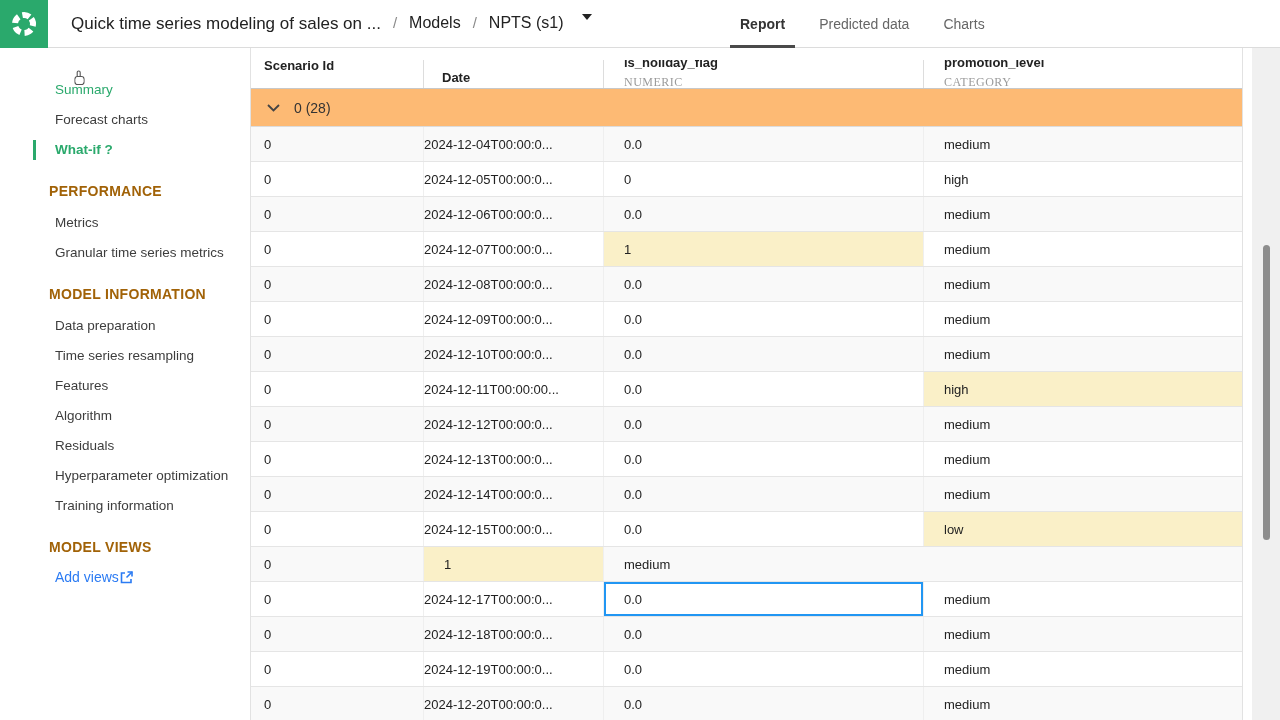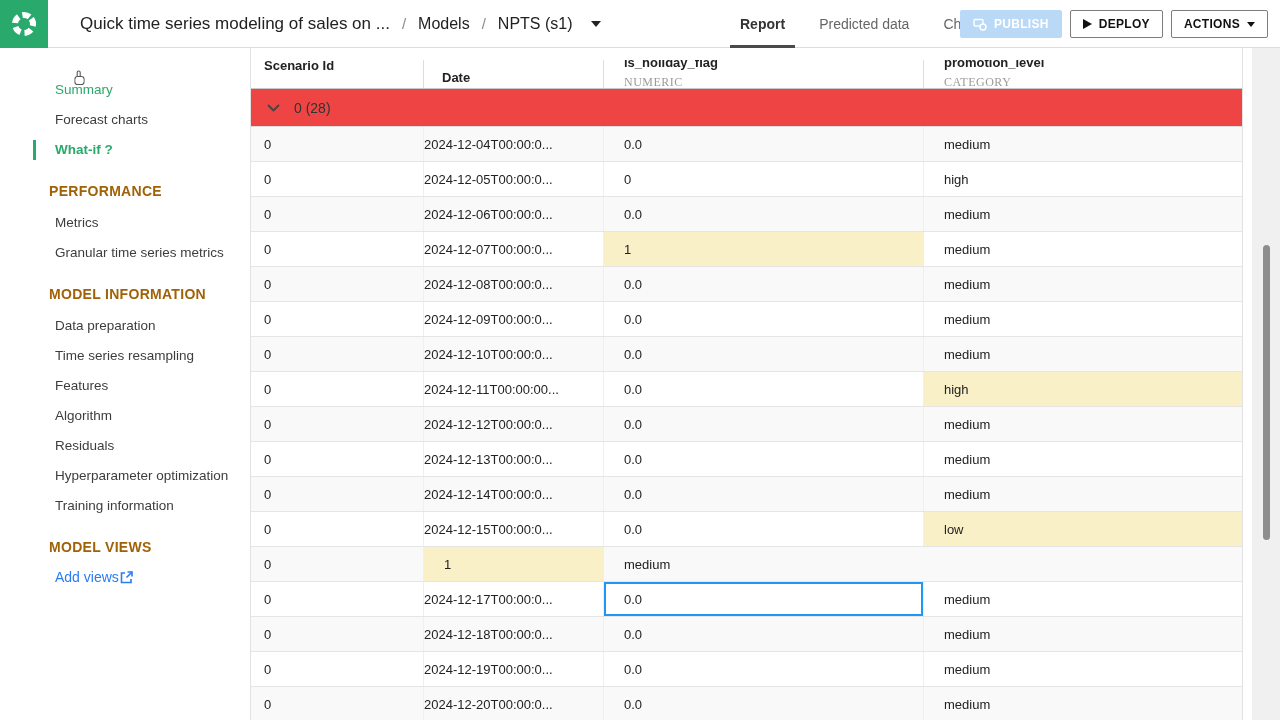--- a/index.html
+++ b/index.html
@@ -3,21 +3,21 @@
 <meta charset="utf-8">
 <style>
   * { margin:0; padding:0; box-sizing:border-box; }
   html,body { width:1280px; height:720px; overflow:hidden; }
   body { font-family:"Liberation Sans","DejaVu Sans",sans-serif; background:#fff; position:relative; color:#222; }
 
   
   .topbar { position:absolute; top:0; left:0; width:1280px; height:48px; background:#fff;
             border-bottom:1px solid #dcdcdc; display:flex; align-items:center; z-index:5; }
   .logo { width:48px; height:48px; background:#2aa96c; display:flex; align-items:center; justify-content:center; flex:none; cursor:pointer; }
-  .crumb { display:flex; align-items:center; margin-left:32px; gap:12px; white-space:nowrap; }
+  .crumb { display:flex; align-items:flex-start; margin-left:23px; gap:12px; white-space:nowrap; }
   .crumb-title { font-size:17px; color:#222; }
   .crumb-sep { color:#8a8a8a; font-size:15px; }
   .crumb-link { font-size:16px; color:#222; }
   .caret-down { width:0; height:0; border-left:5px solid transparent; border-right:5px solid transparent;
                 border-top:6px solid #222; display:inline-block; margin-left:6px; }
   .tabs { position:absolute; left:740px; top:0; height:48px; display:flex; gap:34px; align-items:stretch; }
   .tab { display:flex; align-items:center; font-size:14px; color:#666; position:relative; cursor:pointer; }
   .tab.active { color:#333; font-weight:bold; }
   .tab.active::after { content:""; position:absolute; left:-10px; right:-10px; bottom:0; height:3px; background:#4a4a4a; }
   .topbar-buttons { position:absolute; right:12px; top:10px; display:flex; gap:8px; }
@@ -44,21 +44,21 @@
           border-left:1px solid #e2e2e2; border-right:1px solid #e2e2e2; overflow:hidden; }
   .thead { height:41px; border-bottom:1px solid #c8c8c8; display:grid; grid-template-columns:172px 180px 320px 320px;
            overflow:hidden; background:#fff; }
   .thcell { padding-left:13px; padding-top:10px; overflow:hidden; cursor:pointer; }
   .thcell + .thcell { border-left:1px solid #ddd;margin-top:12px; }
   .thcell.wide { padding-left:20px; padding-top:0; }
   .hname { font-size:13px; font-weight:bold; color:#222; line-height:15px; white-space:nowrap; }
   .hname.clip { margin-top:-5px; }
   .htype { font-family:Liberation Serif, serif; font-size:12px; color:#9b9b9b;
            letter-spacing:.5px; margin-top:5px; }
-  .grouprow { height:38px; display:flex; align-items:center; gap:14px; padding-left:16px; background:#ef4444;
+  .grouprow { height:38px; display:flex; align-items:center; gap:14px; padding-left:16px; background:#fdba74;
               border-bottom:1px solid #dcdcdc; font-size:14px; color:#333; cursor:pointer; }
   .trow { height:35px; display:grid; grid-template-columns:172px 180px 320px 320px; border-bottom:1px solid #e5e5e5;
           background:#fff; }
   .trow.alt { background:#f9f9f9; }
   .cell { font-size:13px; color:#222; display:flex; align-items:center; padding-left:13px; overflow:hidden;
           white-space:nowrap; cursor:cell; }
   .cell + .cell { border-left:1px solid #efefef; }
   .c-date { padding-right:20px; padding-left:0; }
   .c-holiday, .c-promo { padding-left:20px; }
   .cell.hl { background:#faf0c8; }
@@ -86,37 +86,20 @@
     <span class="crumb-link">Models</span>
     <span class="crumb-sep">/</span>
     <span class="crumb-link">NPTS (s1)</span>
     <span class="caret-down"></span>
   </div>
   <div class="tabs">
     <div class="tab active">Report</div>
     <div class="tab">Predicted data</div>
     <div class="tab">Charts</div>
   </div>
-  <div class="topbar-buttons">
-    <div class="btn btn-publish">
-      <svg width="14" height="13" viewBox="0 0 14 13">
-        <rect x="1" y="1.5" width="9" height="6.5" rx="1" fill="none" stroke="#ffffff" stroke-width="1.4"></rect>
-        <circle cx="10" cy="9" r="3" fill="#b9d9f7" stroke="#ffffff" stroke-width="1.4"></circle>
-      </svg>
-      <span>PUBLISH</span>
-    </div>
-    <div class="btn btn-deploy">
-      <span class="tri-right"></span>
-      <span>DEPLOY</span>
-    </div>
-    <div class="btn btn-actions">
-      <span>ACTIONS</span>
-      <span class="tri-down-sm"></span>
-    </div>
-  </div>
 </div>
 
 <div class="sidebar">
   <div class="side-item hovered">Summary</div>
   <div class="side-item">Forecast charts</div>
   <div class="side-item active">What-if ?</div>
 
   <div class="side-section-title">PERFORMANCE</div>
   <div class="side-item">Metrics</div>
   <div class="side-item">Granular time series metrics</div>

